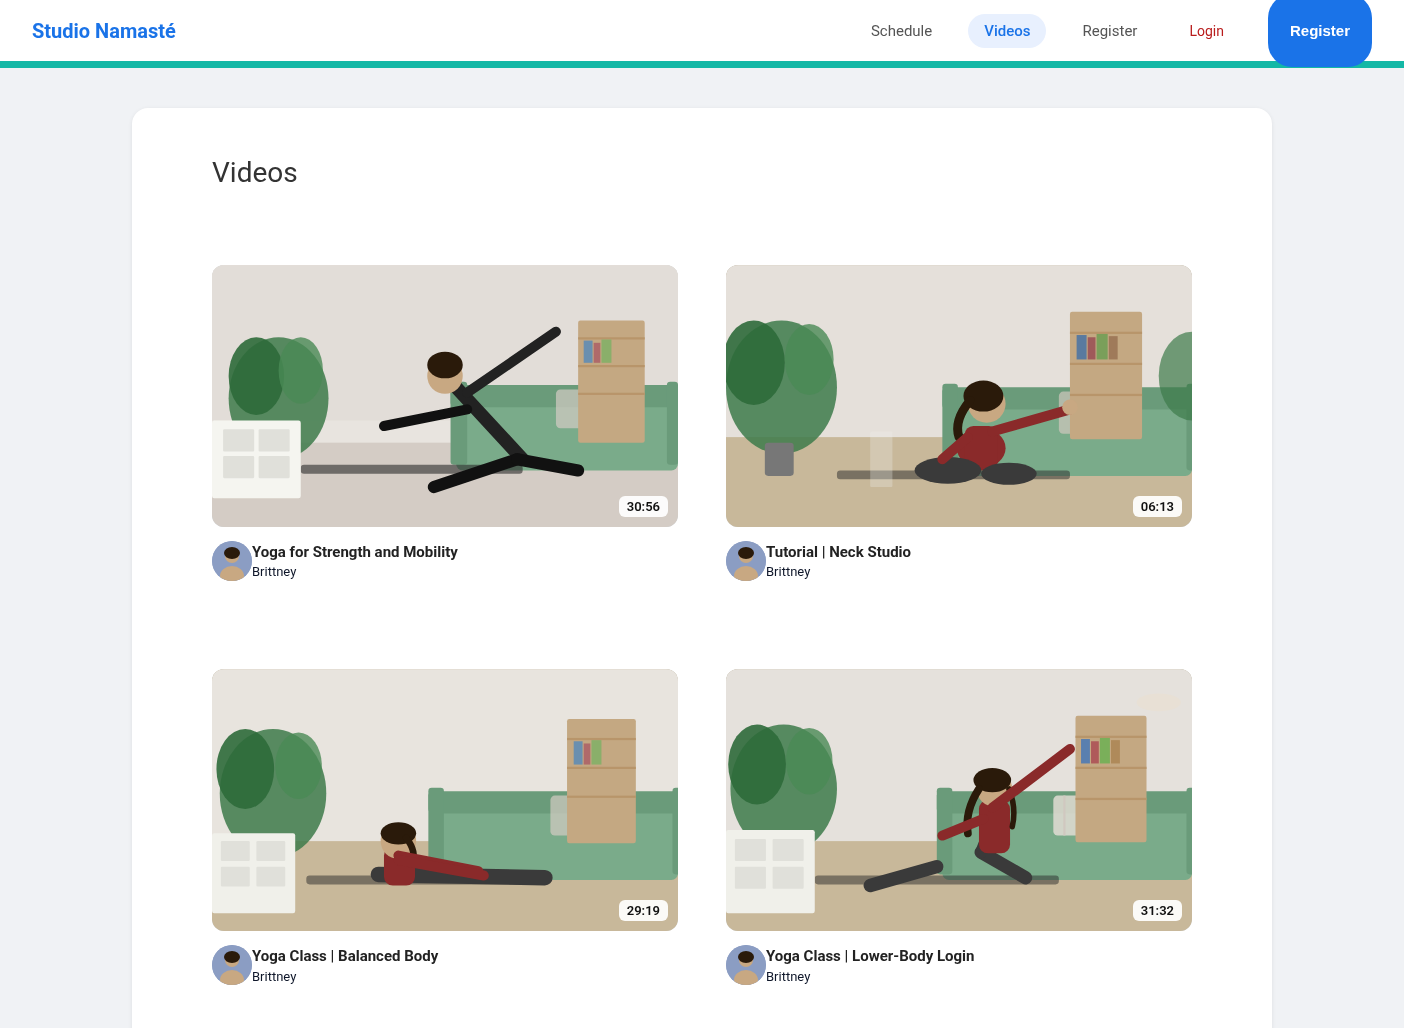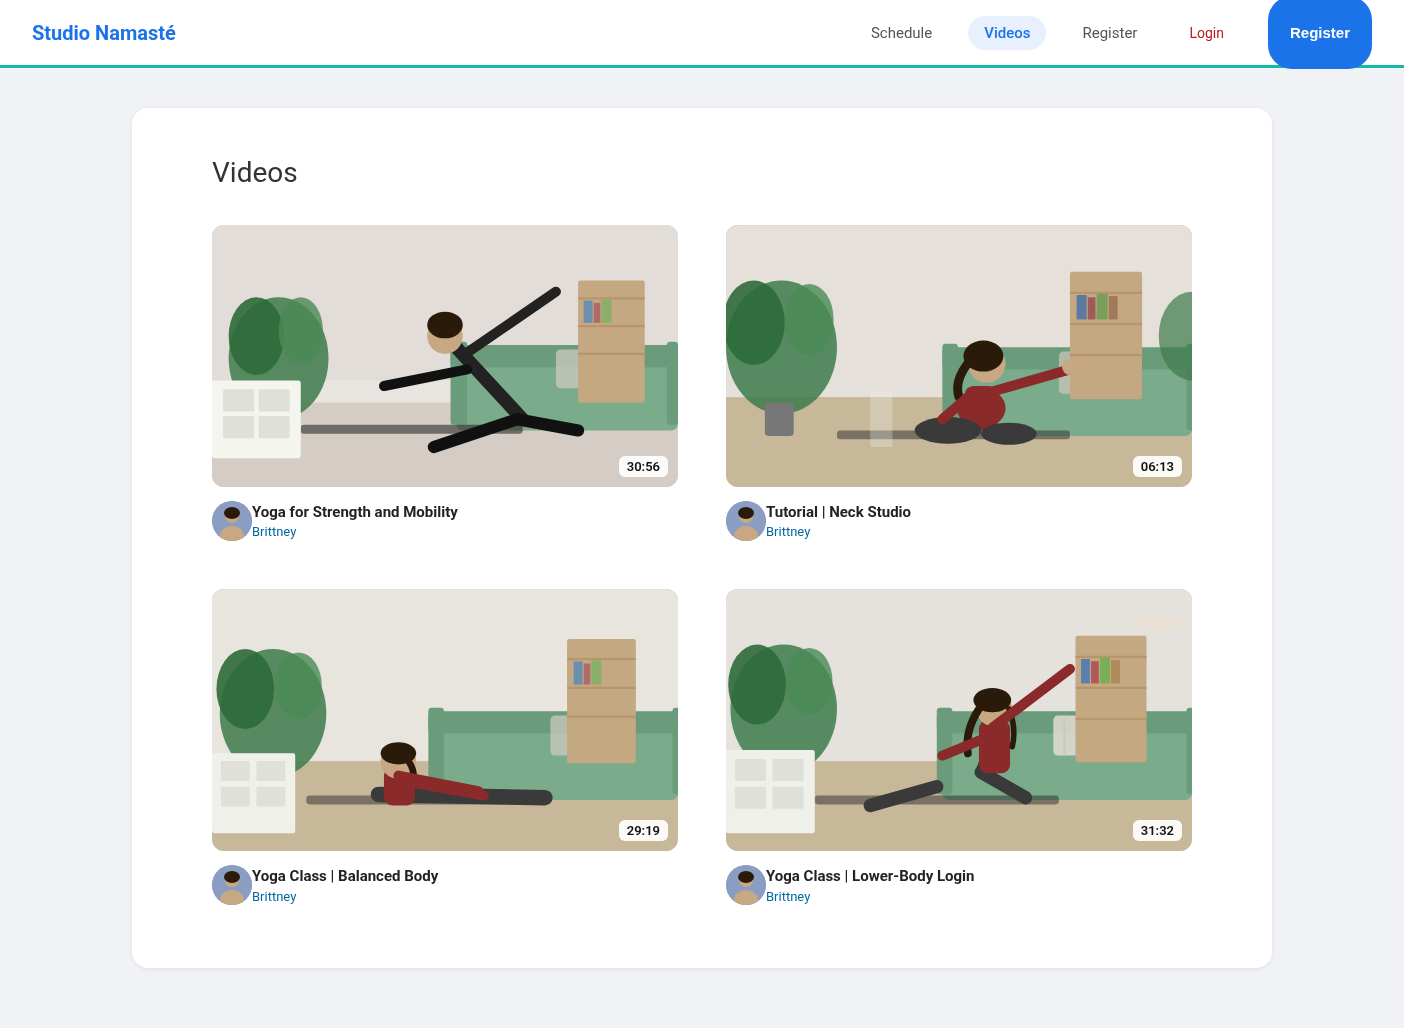--- a/index.html
+++ b/index.html
@@ -5,21 +5,21 @@
     * { box-sizing: border-box; margin: 0; padding: 0; }
     body {
       font-family: -apple-system, BlinkMacSystemFont, 'Segoe UI', Roboto, sans-serif;
       background: #f0f2f5;
       min-height: 1028px;
     }
 
     
     nav {
       background: #fff;
-      border-bottom: 3px solid #14b8a6;
+      border-bottom: 7px solid #14b8a6;
       display: flex;
       align-items: center;
       justify-content: space-between;
       padding: 0 32px;
       height: 68px;
       position: sticky;
       top: 0;
       z-index: 100;
     }
     .nav-logo {
@@ -97,20 +97,21 @@
       cursor: pointer;
     }
 
     .video-thumbnail {
       position: relative;
       border-radius: 12px;
       overflow: hidden;
       width: 100%;
       aspect-ratio: 16/9;
       background: #c8d0d8;
+      margin-top: 40px;
     }
 
     
     .video-thumbnail svg {
       width: 100%;
       height: 100%;
     }
 
     .video-duration {
       position: absolute;
@@ -149,21 +150,21 @@
 
     .video-info {}
     .video-title {
       font-size: 15px;
       font-weight: 700;
       color: #222;
       line-height: 1.3;
     }
     .video-author {
       font-size: 13px;
-      color: #0369a1;
+      color: #0f172a;
       margin-top: 2px;
     }
   </style>
 </head>
 <body>
 
 <nav>
   <a class="nav-logo">Studio Namasté</a>
   <div class="nav-links">
     <a class="nav-link">Schedule</a>

